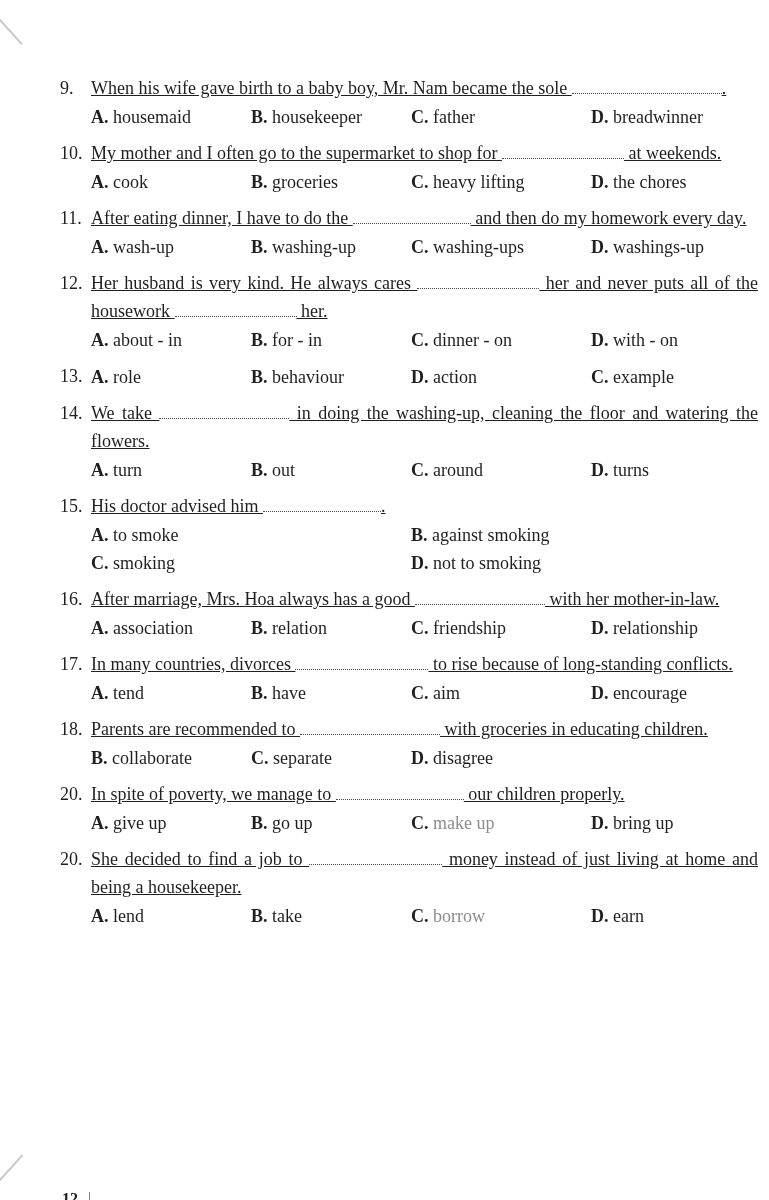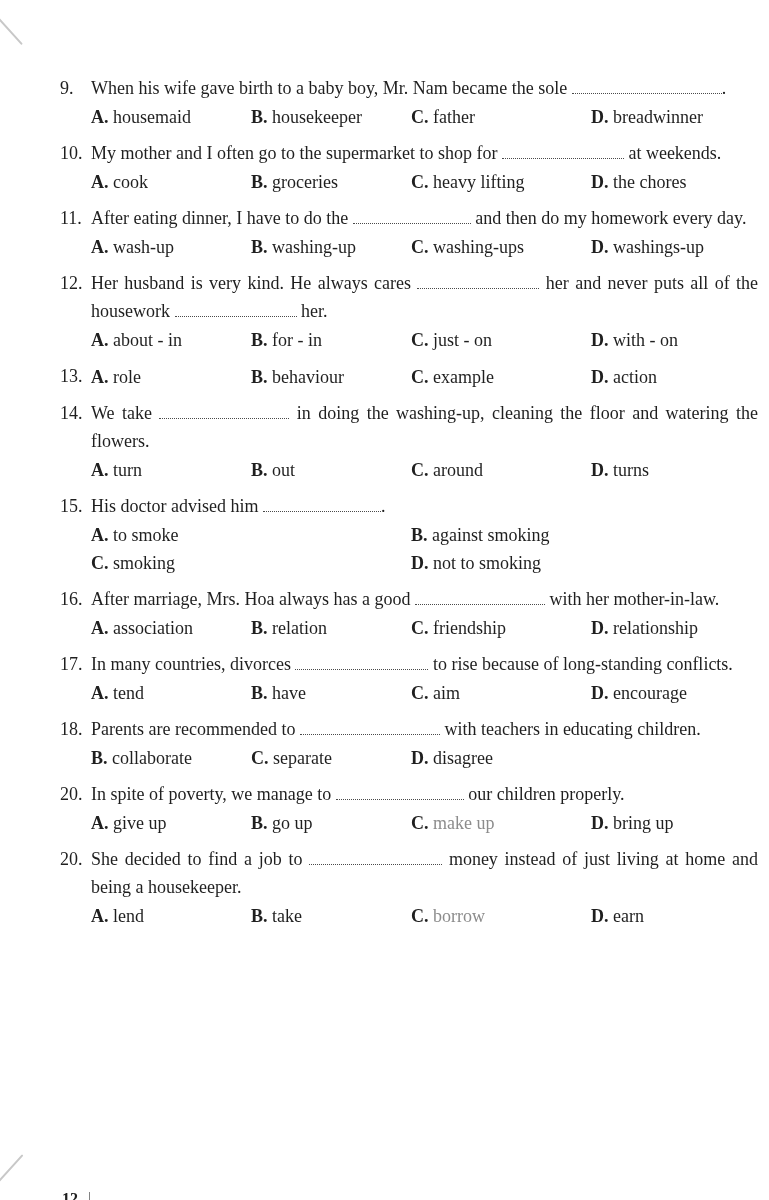--- a/index.html
+++ b/index.html
@@ -14,21 +14,21 @@
   
   .artifact { position:absolute; background:#c8c8c8; border-radius:1px; }
   .artifact.tl { left:-8px; top:30px;  width:36px; height:2px; transform:rotate(48deg); }
   .artifact.bl { left:-9px; bottom:30px; width:38px; height:2px; transform:rotate(-48deg); }
 
   .content { position:absolute; top:74px; left:60px; width:698px; }
 
   .question { display:flex; margin-bottom:8px; font-size:18px; line-height:28px; }
   .qnum  { flex:0 0 31px; }
   .qbody { flex:1; min-width:0; }
-  .stem  { margin:0; text-align:justify; }
+  .stem  { margin:0; text-align:justify;text-decoration:underline; }
 
   .blank {
     display:inline-block; height:12px;
     border-bottom:1px dotted #4a4a4a;
   }
 
   .options { display:grid; margin-top:1px; }
   .options.four-col { grid-template-columns:160px 160px 180px 1fr; }
   .options.two-col  { grid-template-columns:320px 1fr; }
   .option    { white-space:nowrap; }
@@ -89,34 +89,34 @@
     </div>
   </section>
 
   <section class="question">
     <span class="qnum">12.</span>
     <div class="qbody">
       <p class="stem"><span>Her husband is very kind. He always cares </span><span class="blank" style="width: 122px; border-bottom-color: rgb(74, 74, 74);"></span><span> her and never puts all of the housework </span><span class="blank" style="width: 122px; border-bottom-color: rgb(74, 74, 74);"></span><span> her.</span></p>
       <div class="options four-col">
             <span class="option"><span class="opt-label">A.</span><span class="opt-text"> about - in</span></span>
             <span class="option"><span class="opt-label">B.</span><span class="opt-text"> for - in</span></span>
-            <span class="option"><span class="opt-label">C.</span><span class="opt-text"> just - on</span></span>
+            <span class="option"><span class="opt-label">C.</span><span class="opt-text"> dinner - on</span></span>
             <span class="option"><span class="opt-label">D.</span><span class="opt-text"> with - on</span></span>
           </div>
     </div>
   </section>
 
   <section class="question">
     <span class="qnum">13.</span>
     <div class="qbody">
       <div class="options four-col">
             <span class="option"><span class="opt-label">A.</span><span class="opt-text"> role</span></span>
             <span class="option"><span class="opt-label">B.</span><span class="opt-text"> behaviour</span></span>
+            <span class="option"><span class="opt-label">D.</span><span class="opt-text"> action</span></span>
             <span class="option"><span class="opt-label">C.</span><span class="opt-text"> example</span></span>
-            <span class="option"><span class="opt-label">D.</span><span class="opt-text"> action</span></span>
           </div>
     </div>
   </section>
 
   <section class="question">
     <span class="qnum">14.</span>
     <div class="qbody">
       <p class="stem"><span>We take </span><span class="blank" style="width: 130px; border-bottom-color: rgb(74, 74, 74);"></span><span> in doing the washing-up, cleaning the floor and watering the flowers.</span></p>
       <div class="options four-col">
             <span class="option"><span class="opt-label">A.</span><span class="opt-text"> turn</span></span>
@@ -162,21 +162,21 @@
             <span class="option"><span class="opt-label">B.</span><span class="opt-text"> have</span></span>
             <span class="option"><span class="opt-label">C.</span><span class="opt-text"> aim</span></span>
             <span class="option"><span class="opt-label">D.</span><span class="opt-text"> encourage</span></span>
           </div>
     </div>
   </section>
 
   <section class="question">
     <span class="qnum">18.</span>
     <div class="qbody">
-      <p class="stem"><span>Parents are recommended to </span><span class="blank" style="width: 140px; border-bottom-color: rgb(74, 74, 74);"></span><span> with teachers in educating children.</span></p>
+      <p class="stem"><span>Parents are recommended to </span><span class="blank" style="width: 140px; border-bottom-color: rgb(74, 74, 74);"></span><span> with groceries in educating children.</span></p>
       <div class="options four-col">
             <span class="option"><span class="opt-label">B.</span><span class="opt-text"> collaborate</span></span>
             <span class="option"><span class="opt-label">C.</span><span class="opt-text"> separate</span></span>
             <span class="option"><span class="opt-label">D.</span><span class="opt-text"> disagree</span></span>
           </div>
     </div>
   </section>
 
   <section class="question">
     <span class="qnum">20.</span>

